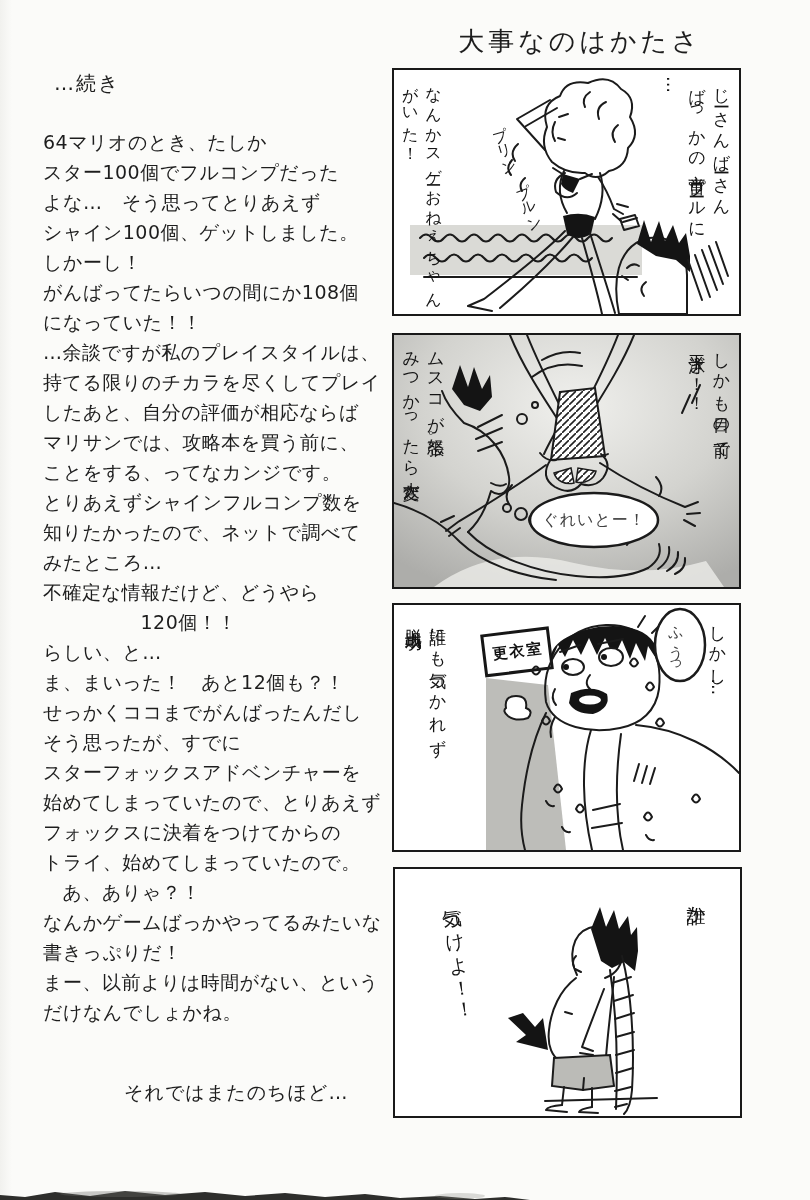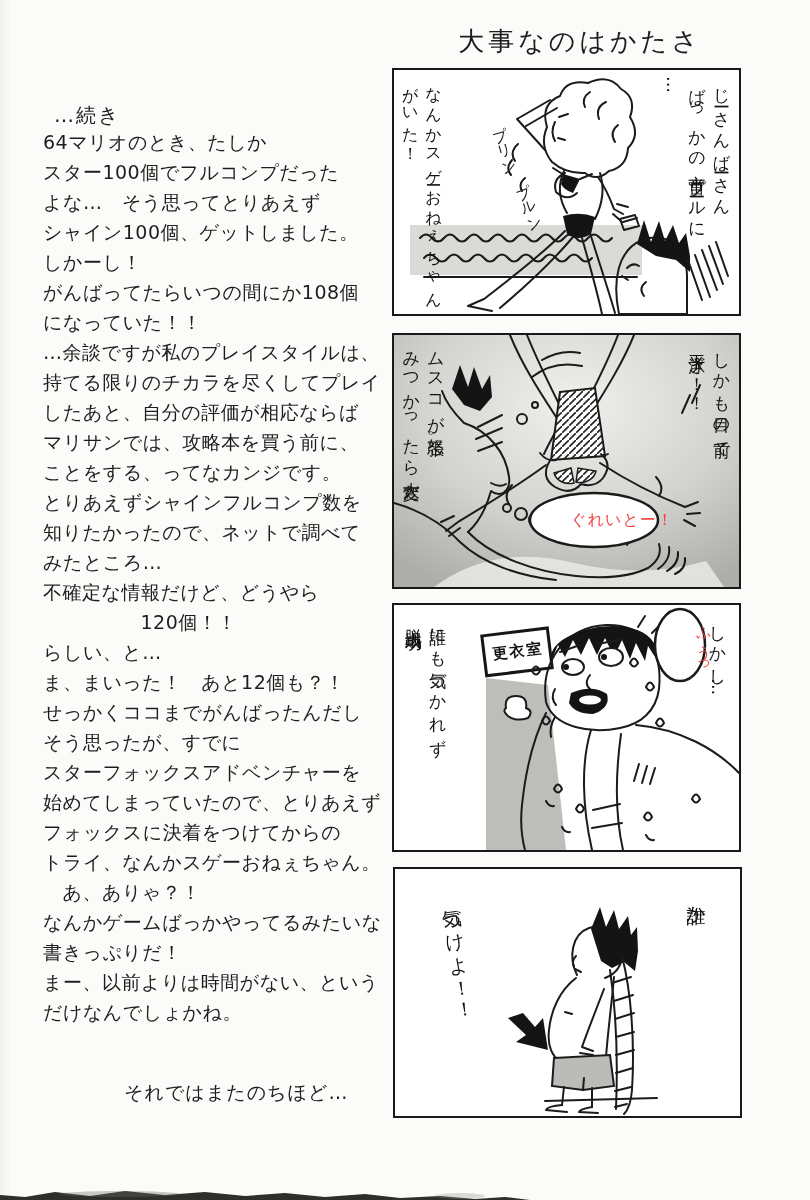--- a/index.html
+++ b/index.html
@@ -6,21 +6,21 @@
   body{
     width:810px;height:1200px;position:relative;overflow:hidden;
     background:#fbfbf9;
     font-family:"DejaVu Sans","Liberation Sans",sans-serif;
     color:#1d1d1d;
   }
   .page{position:absolute;inset:0;
     background:linear-gradient(90deg,#f1f1ee 0,#fbfbf9 12px),
                linear-gradient(#fbfbf9,#fbfbf9);}
   
-  .essay-heading{position:absolute;left:54px;top:70px;font-size:20px;letter-spacing:2px;margin-top:32px;}
+  .essay-heading{position:absolute;left:54px;top:70px;font-size:20px;letter-spacing:2px;}
   .essay-lines{position:absolute;left:43px;top:127px;}
   .essay-line{height:30px;line-height:30px;font-size:19px;letter-spacing:.5px;white-space:pre;}
   .essay-closing{position:absolute;left:124px;top:1080px;font-size:19px;letter-spacing:1px;}
   
   .comic-title{position:absolute;left:448px;top:24px;width:264px;text-align:center;
     font-size:26px;font-weight:normal;letter-spacing:4px;white-space:nowrap;}
   .panel{position:absolute;background:#fff;border:2px solid #191919;box-sizing:content-box;overflow:hidden;}
   .panel svg{position:absolute;left:0;top:0;}
   .panel1{left:392px;top:68px;width:345px;height:244px;}
   .panel2{left:392px;top:333px;width:345px;height:252px;}
@@ -33,21 +33,21 @@
   .panel2 .cap-right{top:6px;right:5px;}
   .panel2 .cap-left{top:5px;left:5px;}
   .panel3 .cap-right{top:9px;right:9px;}
   .panel3 .cap-left{top:10px;left:7px;}
   .panel4 .cap-right{top:22px;right:30px;font-size:19px;}
   .panel4 .cap-left{top:26px;left:48px;font-size:19px;transform:rotate(-8deg);}
   .sfx{position:absolute;writing-mode:vertical-rl;text-orientation:mixed;
     font-size:15px;letter-spacing:1px;color:#1a1a1a;}
   .sfx1{left:98px;top:46px;transform:rotate(-16deg);}
   .sfx2{left:122px;top:103px;transform:rotate(-20deg);}
-  .bubble-text{position:absolute;font-size:16px;letter-spacing:1px;color:#ef4444;text-align:center;margin-left:28px;}
+  .bubble-text{position:absolute;font-size:16px;letter-spacing:1px;color:#404040;text-align:center;}
   .p2-bubble{left:138px;top:175px;width:124px;}
   .p3-bubble{left:272px;top:11px;writing-mode:vertical-rl;text-orientation:mixed;font-size:15px;}
   .sign-text{position:absolute;left:95px;top:37px;width:58px;text-align:center;
     font-size:15px;font-weight:bold;letter-spacing:2px;transform:rotate(-7deg);color:#111;}
   .ln{fill:none;stroke:#1b1b1b;stroke-width:2;stroke-linecap:round;stroke-linejoin:round;}
   .fl{fill:#141414;stroke:none;}
   .bottom-smudge{position:absolute;left:0;top:1186px;}
 </style>
 </head>
 <body>
@@ -73,21 +73,21 @@
       <div class="essay-line">みたところ…</div>
       <div class="essay-line">不確定な情報だけど、どうやら</div>
       <div class="essay-line">　　　　　120個！！</div>
       <div class="essay-line">らしい、と…</div>
       <div class="essay-line">ま、まいった！　あと12個も？！</div>
       <div class="essay-line">せっかくココまでがんばったんだし</div>
       <div class="essay-line">そう思ったが、すでに</div>
       <div class="essay-line">スターフォックスアドベンチャーを</div>
       <div class="essay-line">始めてしまっていたので、とりあえず</div>
       <div class="essay-line">フォックスに決着をつけてからの</div>
-      <div class="essay-line">トライ、なんかスゲーおねぇちゃん。</div>
+      <div class="essay-line">トライ、始めてしまっていたので。</div>
       <div class="essay-line">　あ、ありゃ？！</div>
       <div class="essay-line">なんかゲームばっかやってるみたいな</div>
       <div class="essay-line">書きっぷりだ！</div>
       <div class="essay-line">まー、以前よりは時間がない、という</div>
       <div class="essay-line">だけなんでしょかね。</div>
     </div>
   <div class="essay-closing">それではまたのちほど…</div>
 
   <div class="comic-title">大事なのはかたさ</div>
 

